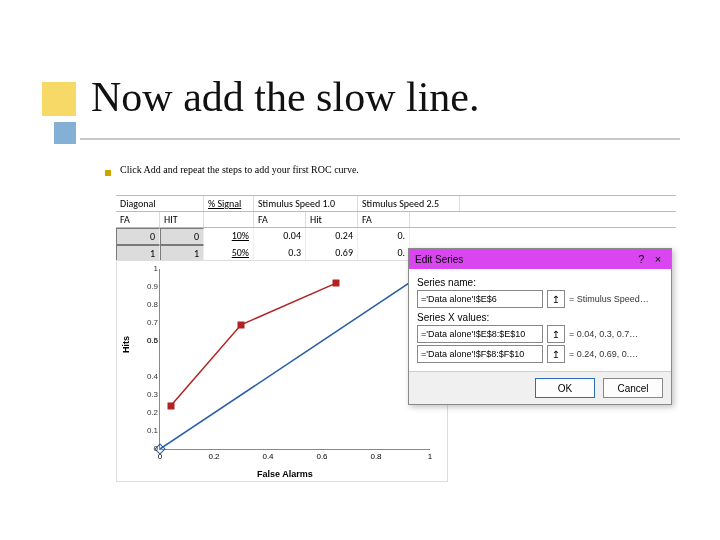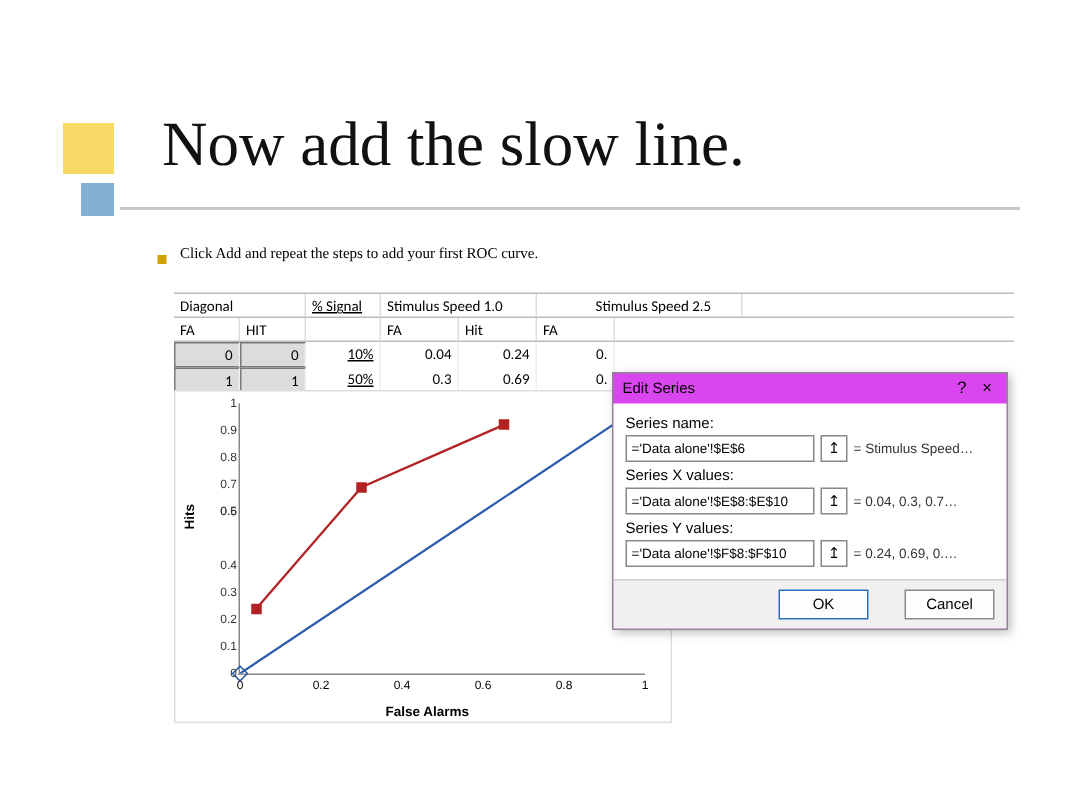--- a/index.html
+++ b/index.html
@@ -39,21 +39,21 @@
   .decor .hr {
     position: absolute;
     left: 38px;
     top: 56px;
     width: 600px;
     height: 2px;
     background: #c7c7c7;
   }
   .title {
     position: absolute;
-    left: 108px;
+    left: 91px;
     top: 73px;
     font-family: "Times New Roman", serif;
     font-size: 42px;
     color: #111;
   }
   .subtitle {
     position: absolute;
     left: 120px;
     top: 164px;
     font-size: 10px;
@@ -105,21 +105,21 @@
     border-right: 1px solid #eee;
     padding: 1px 4px;
     box-sizing: border-box;
     text-align: right;
   }
   .c44 { width: 44px; }
   .c50 { width: 50px; text-decoration: underline; }
   .c52 { width: 52px; }
   .c88 { width: 88px; }
   .c104 { width: 104px; }
-  .c102 { width: 102px; margin-left: 35px; }
+  .c102 { width: 102px; }
   .sel {
     background: #dcdcdc;
     border: 1px solid #7a7a7a;
   }
 
   
   .chart {
     position: absolute;
     left: 116px;
     top: 260px;
@@ -266,21 +266,21 @@
     font-size: 9px;
     color: #333;
     white-space: nowrap;
     overflow: hidden;
     text-overflow: ellipsis;
     flex: 1;
   }
   .dlg .btns {
     display: flex;
     justify-content: flex-end;
-    gap: 24px;
+    gap: 8px;
     padding: 6px 8px;
     background: #f0f0f0;
     border-top: 1px solid #ccc;
   }
   .dlg button {
     width: 60px;
     height: 20px;
     font-size: 10px;
     border: 1px solid #888;
     background: #fdfdfd;
@@ -398,21 +398,20 @@
       <div class="preview">= Stimulus Speed…</div>
     </div>
 
     <label>Series X values:</label>
     <div class="row">
       <input class="r" value="='Data alone'!$E$8:$E$10" style="">
       <div class="collapse">↥</div>
       <div class="preview">= 0.04, 0.3, 0.7…</div>
     </div>
 
-    <label>Series Y values:</label>
     <div class="row">
       <input class="r" value="='Data alone'!$F$8:$F$10" style="">
       <div class="collapse">↥</div>
       <div class="preview">= 0.24, 0.69, 0.…</div>
     </div>
   </div>
   <div class="btns">
     <button class="ok">OK</button>
     <button>Cancel</button>
   </div>

